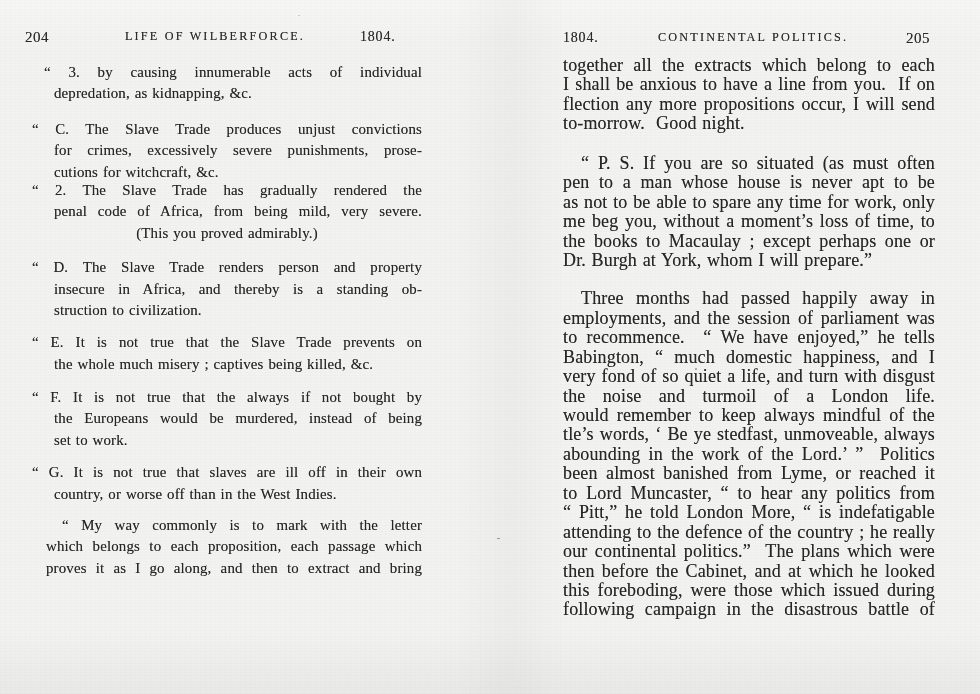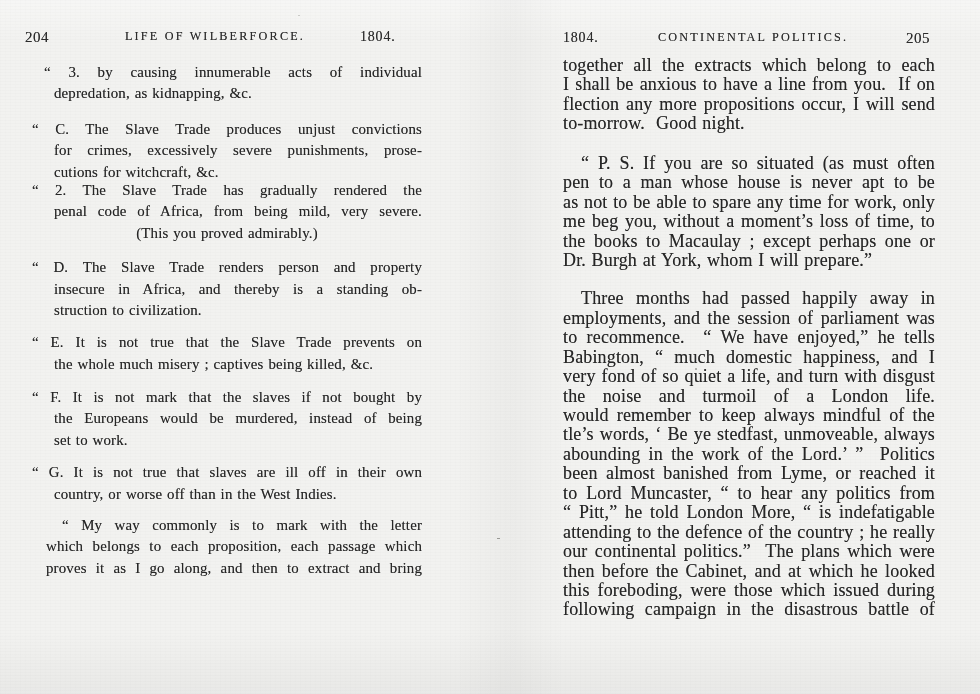--- a/index.html
+++ b/index.html
@@ -94,21 +94,21 @@
       <div class="block" style="margin-top: 13px;">
         <div class="line j hang-first">“ D. The Slave Trade renders person and property</div>
         <div class="line j hang-cont">insecure in Africa, and thereby is a standing ob-</div>
         <div class="line l hang-cont">struction to civilization.</div>
       </div>
       <div class="block" style="margin-top: 11px;">
         <div class="line j hang-first">“ E. It is not true that the Slave Trade prevents on</div>
         <div class="line l hang-cont">the whole much misery ; captives being killed, &amp;c.</div>
       </div>
       <div class="block" style="margin-top: 12px;">
-        <div class="line j hang-first">“ F. It is not mark that the slaves if not bought by</div>
+        <div class="line j hang-first">“ F. It is not true that the always if not bought by</div>
         <div class="line j hang-cont">the Europeans would be murdered, instead of being</div>
         <div class="line l hang-cont">set to work.</div>
       </div>
       <div class="block" style="margin-top: 11px;">
         <div class="line j hang-first">“ G. It is not true that slaves are ill off in their own</div>
         <div class="line l hang-cont">country, or worse off than in the West Indies.</div>
       </div>
       <div class="block" style="margin-top: 10px;">
         <div class="line j para-first">“ My way commonly is to mark with the letter</div>
         <div class="line j para-cont">which belongs to each proposition, each passage which</div>

